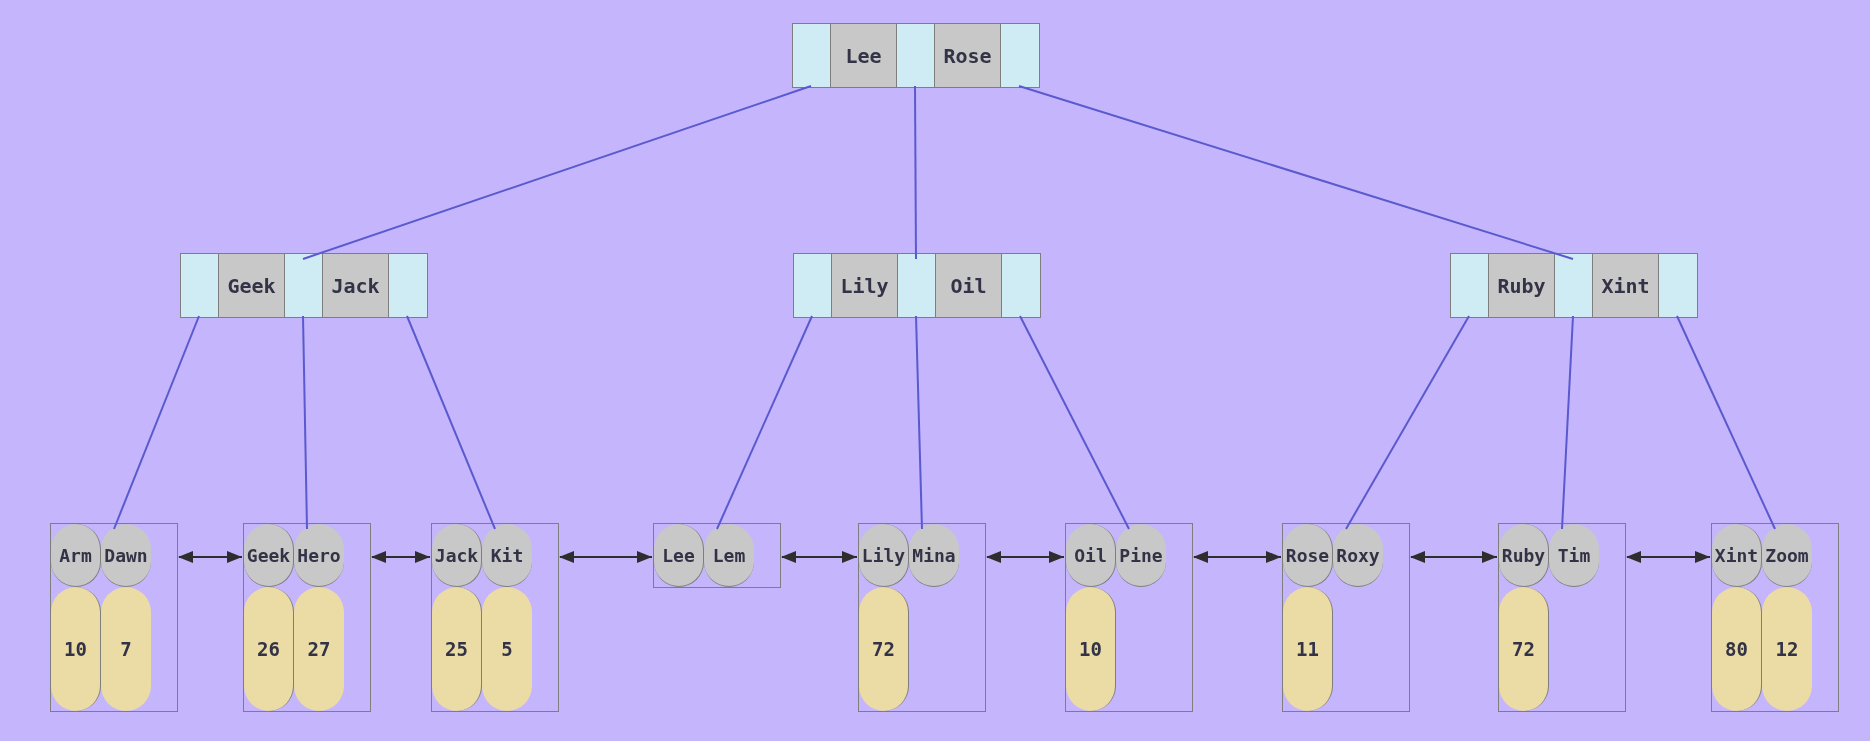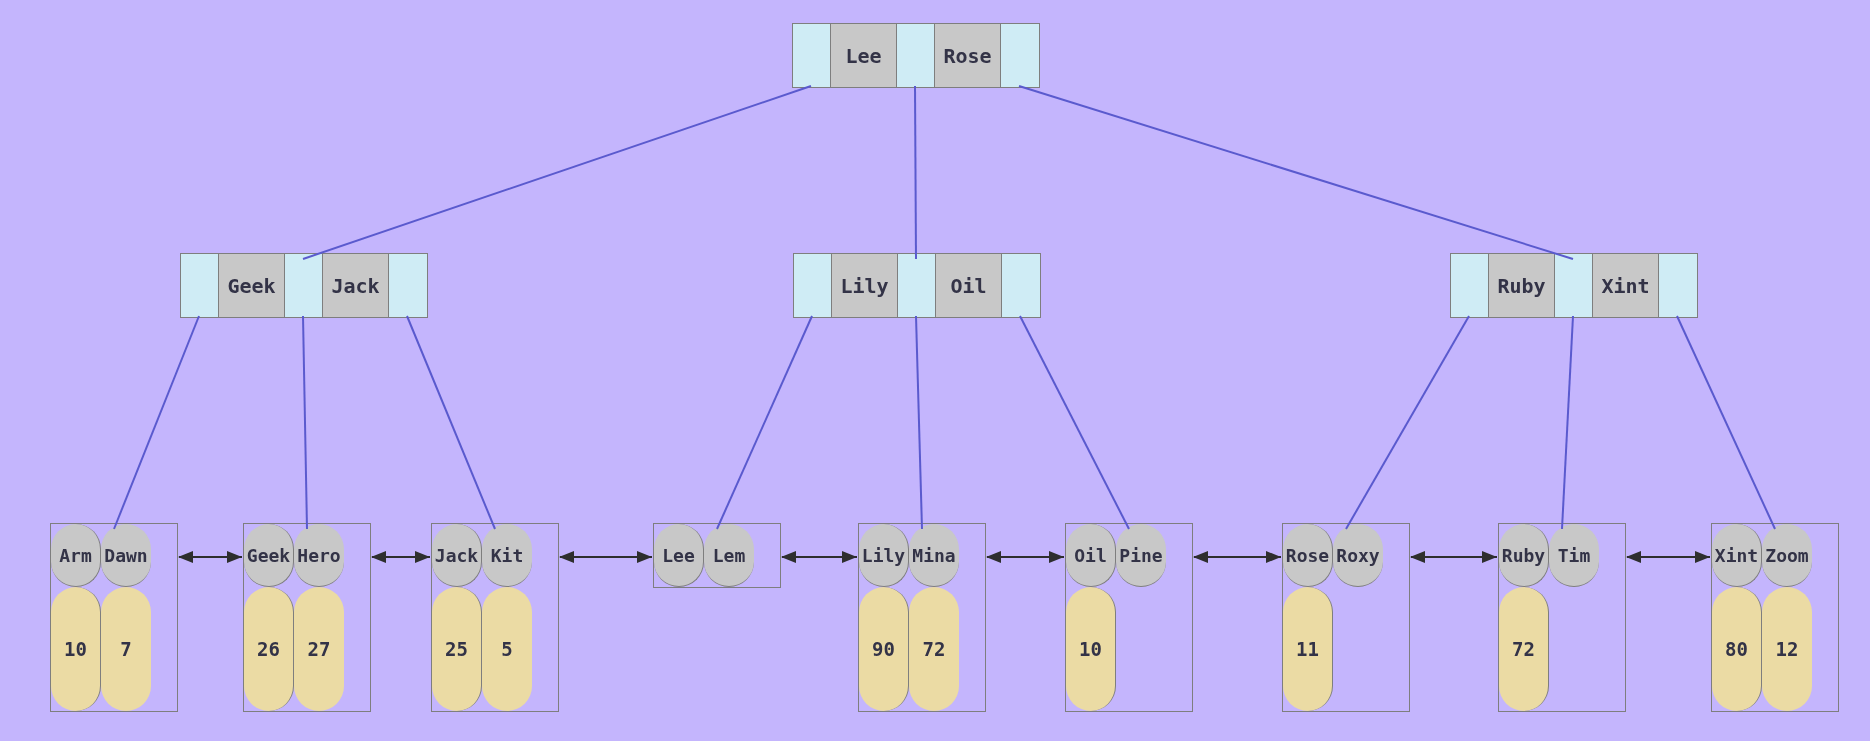--- a/index.html
+++ b/index.html
@@ -147,21 +147,20 @@
     <div class="lrow vals">
     </div>
   </div>
 
   <div class="leaf" style="left:858px;">
     <div class="lrow hdr">
       <div class="cell">Lily</div>
       <div class="cell">Mina</div>
     </div>
     <div class="lrow vals">
-      <div class="cell">90</div>
       <div class="cell">72</div>
     </div>
   </div>
 
   <div class="leaf" style="left:1065px;">
     <div class="lrow hdr">
       <div class="cell">Oil</div>
       <div class="cell">Pine</div>
     </div>
     <div class="lrow vals">

